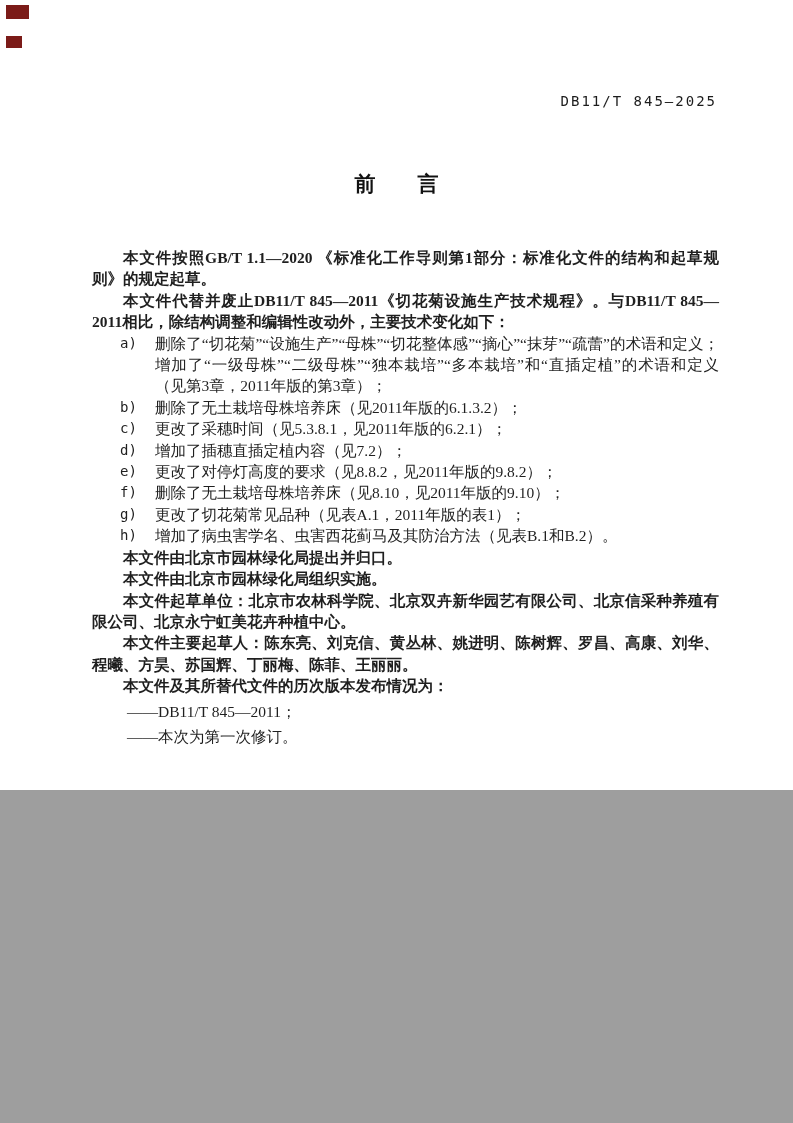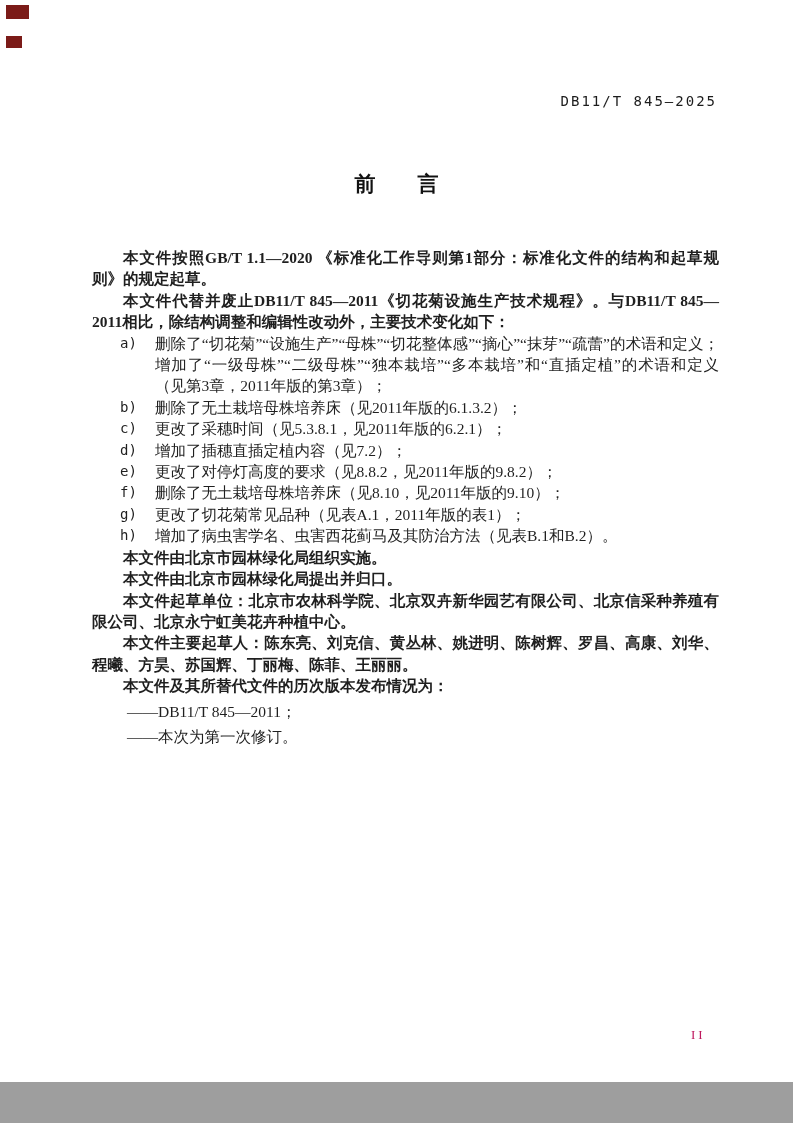--- a/index.html
+++ b/index.html
@@ -3,21 +3,21 @@
 <meta charset="utf-8">
 <style>
   html, body {
     margin: 0;
     padding: 0;
     background: #9e9e9e;
   }
   .page {
     position: relative;
     width: 793px;
-    height: 1082px;
+    height: 790px;
     margin: 0 auto;
     background: #ffffff;
     overflow: hidden;
     font-family: "Liberation Serif", "DejaVu Serif", serif;
     color: #1f1f1f;
   }
   .corner-stamp {
     position: absolute;
     background: #7b1b18;
   }
@@ -127,22 +127,22 @@
     </div>
     <div class="amendment">
       <span class="amendment-label">g)</span>
       <span>更改了切花菊常见品种（见表A.1，2011年版的表1）；</span>
     </div>
     <div class="amendment">
       <span class="amendment-label">h)</span>
       <span>增加了病虫害学名、虫害西花蓟马及其防治方法（见表B.1和B.2）。</span>
     </div>
 
+    <p class="para">本文件由北京市园林绿化局提出并归口。</p>
     <p class="para">本文件由北京市园林绿化局组织实施。</p>
-    <p class="para">本文件由北京市园林绿化局提出并归口。</p>
     <p class="para">本文件起草单位：北京市农林科学院、北京双卉新华园艺有限公司、北京信采种养殖有限公司、北京永宁虹美花卉种植中心。</p>
     <p class="para">本文件主要起草人：陈东亮、刘克信、黄丛林、姚进明、陈树辉、罗昌、高康、刘华、程曦、方昊、苏国辉、丁丽梅、陈菲、王丽丽。</p>
     <p class="para">本文件及其所替代文件的历次版本发布情况为：</p>
     <p class="history-line">——DB11/T 845—2011；</p>
     <p class="history-line">——本次为第一次修订。</p>
   </div>
 
   <div class="page-number">II</div>
 
 </div>

